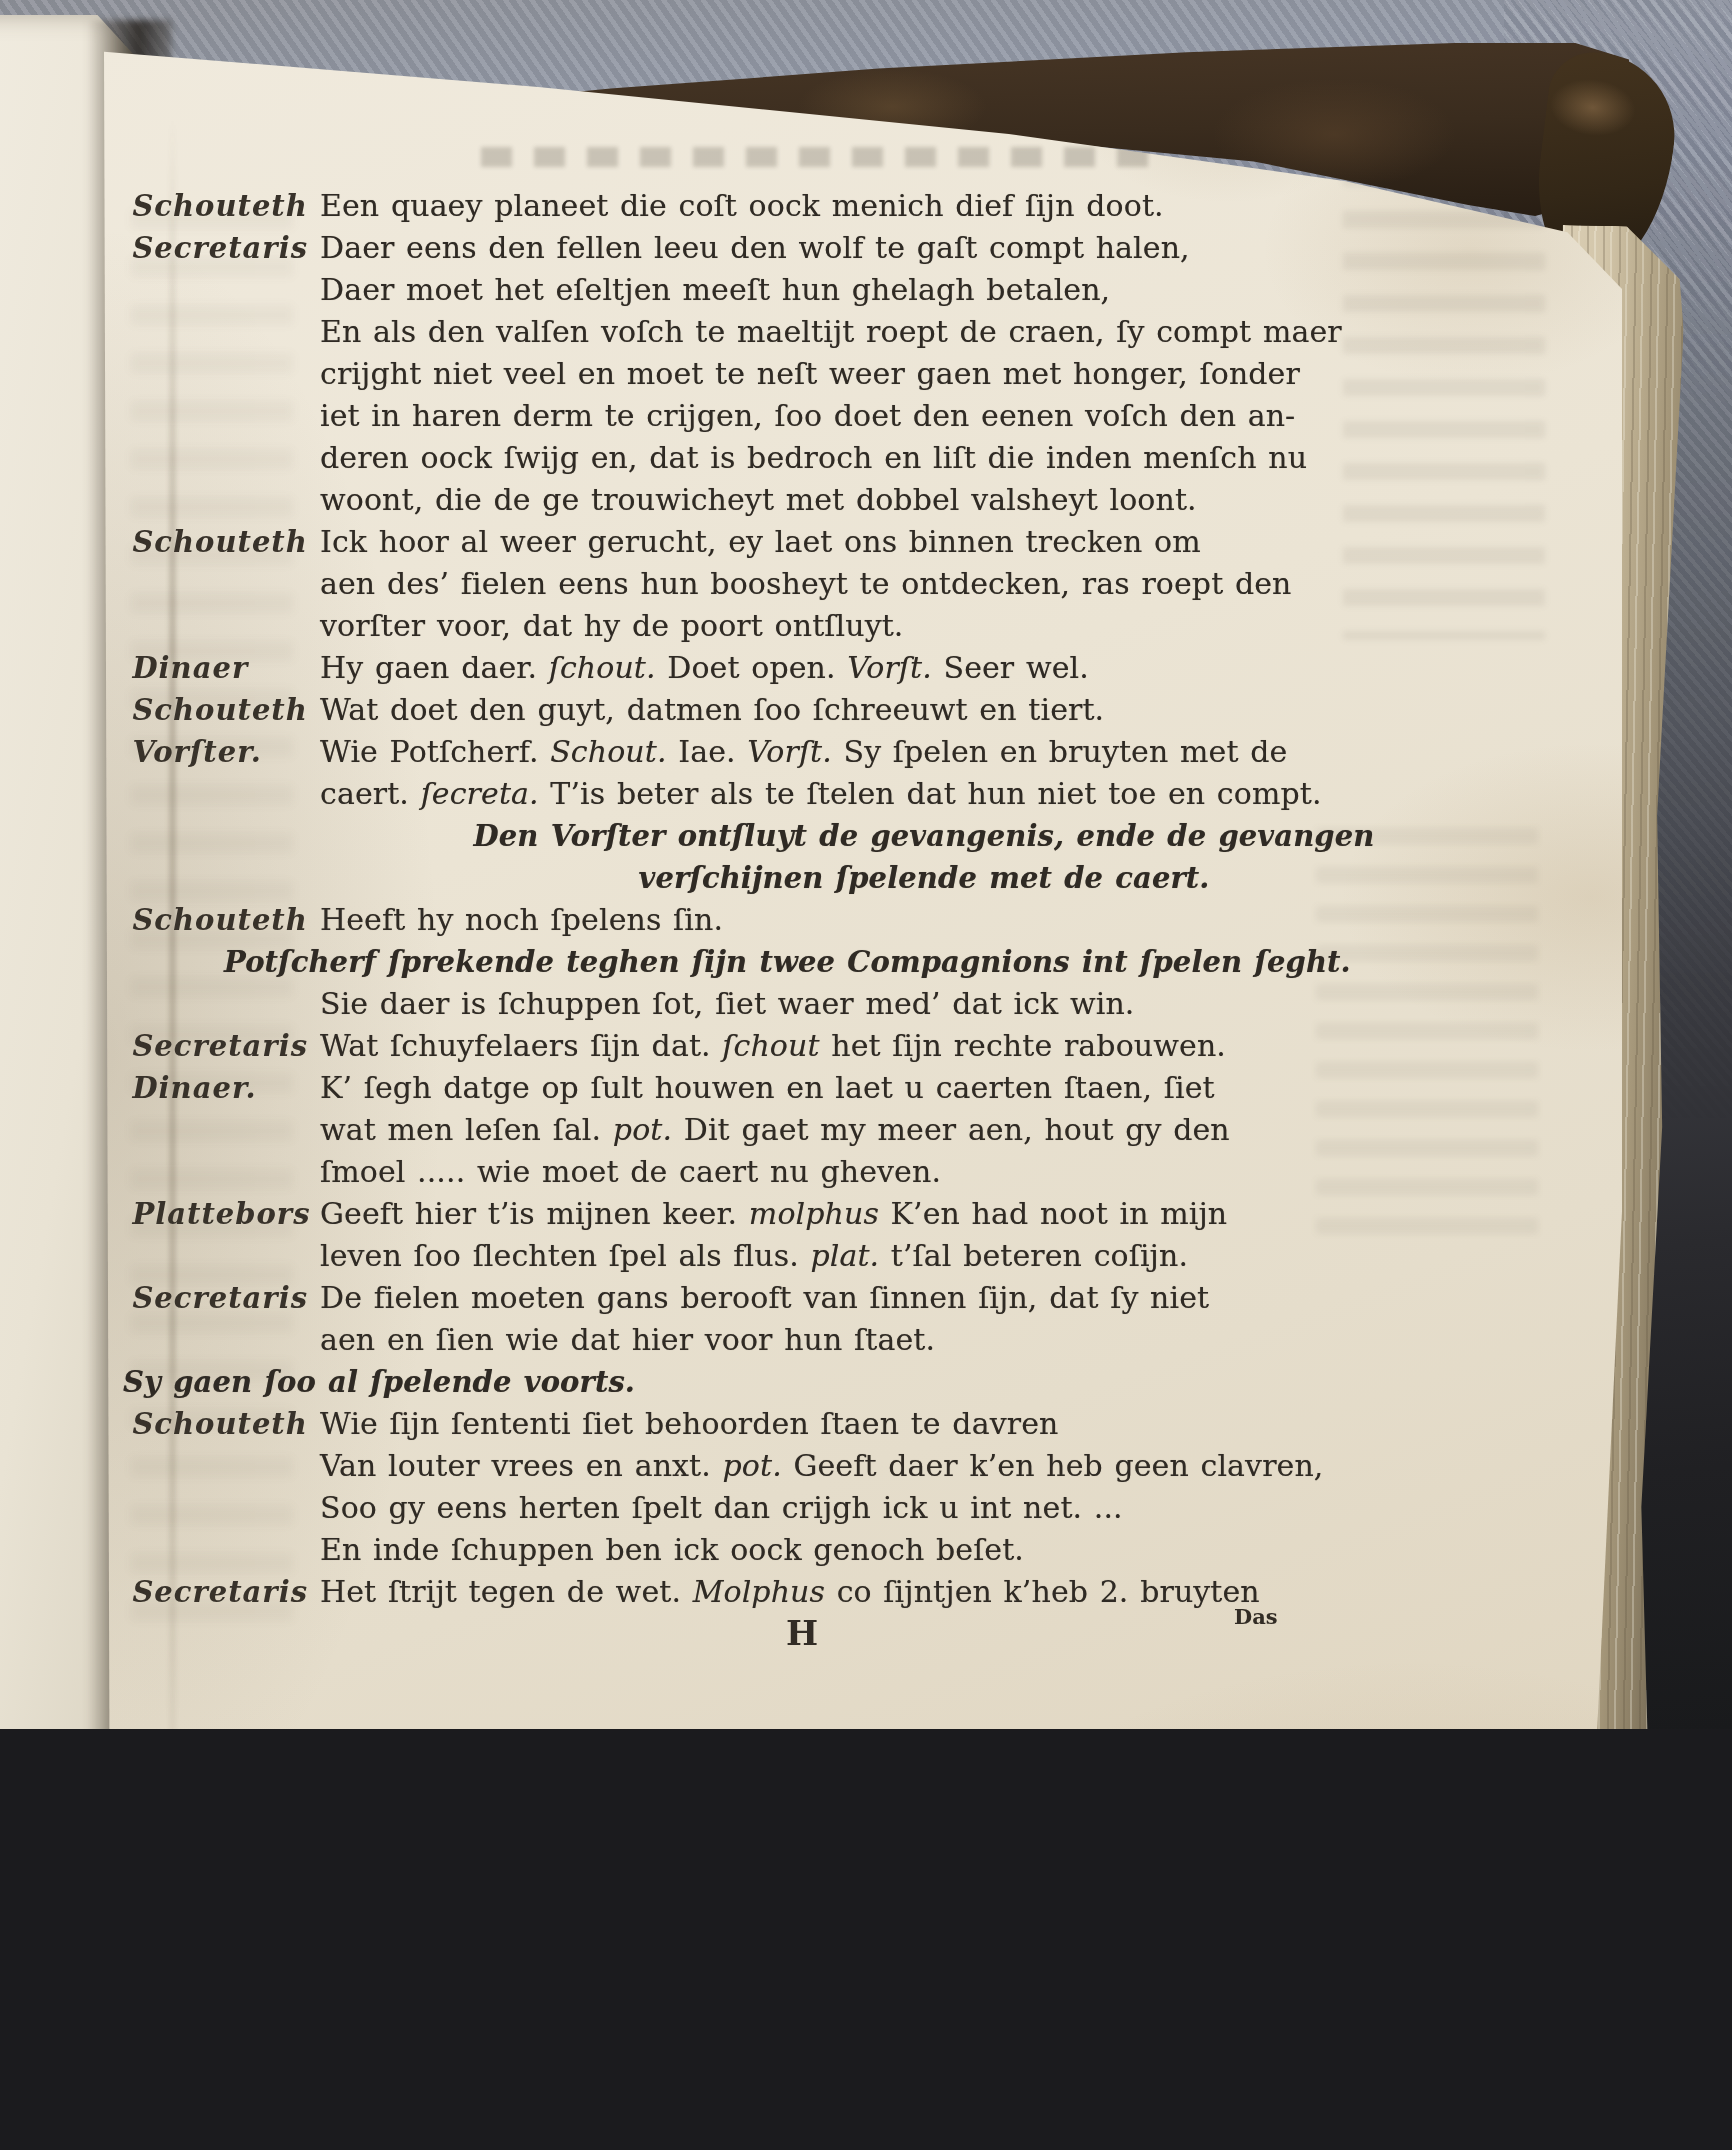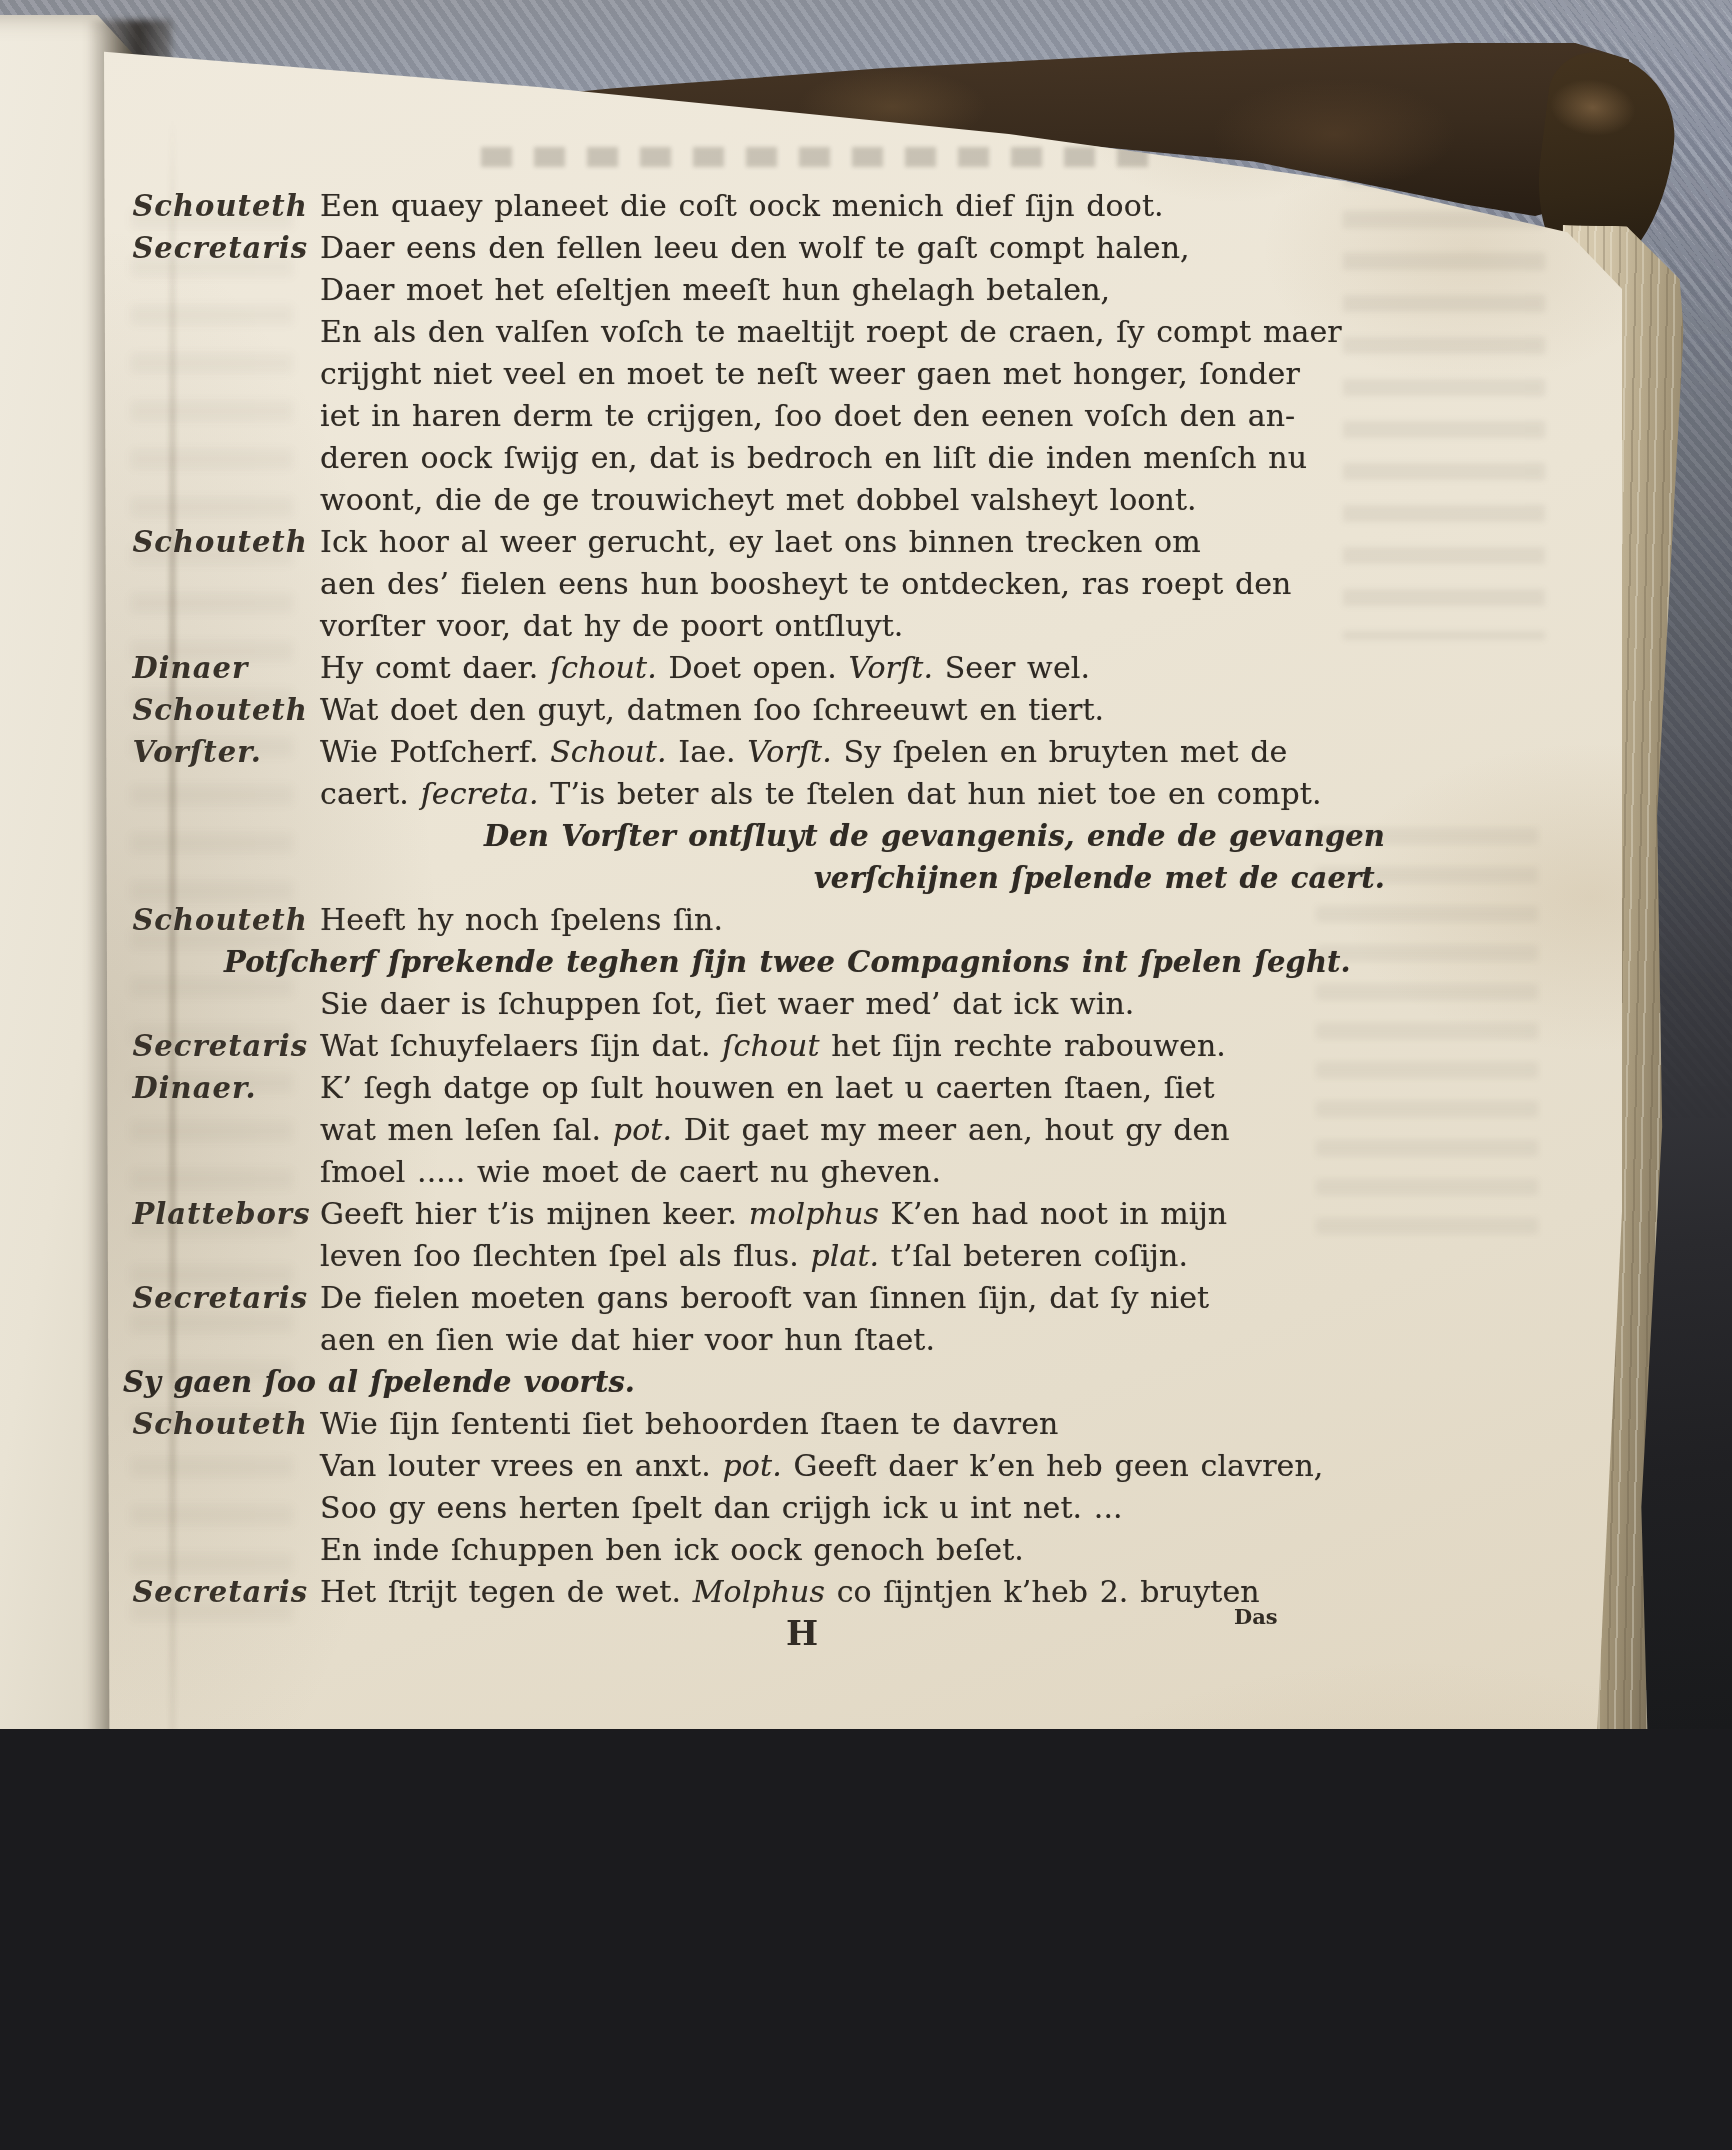--- a/index.html
+++ b/index.html
@@ -64,21 +64,21 @@
     background:repeating-linear-gradient(180deg,rgba(100,92,76,.10) 0 20px,transparent 20px 48px);}
   .sm-crease{left:65px;top:81px;width:6.7px;height:1750px;opacity:.5;filter:blur(2px);
     background:linear-gradient(180deg,transparent,rgba(90,78,58,.5) 30%,rgba(90,78,58,.4) 70%,transparent);}
   .text-block{position:relative;color:var(--ink,#2f2a24);}
   .row{display:flex;height:42px;align-items:baseline;}
   .speaker{flex:none;width:197px;padding-left:9.4px;box-sizing:border-box;
     font-style:italic;font-weight:600;font-size:29px;letter-spacing:1px;color:#38322a;white-space:nowrap;}
   .text{font-size:30px;line-height:42px;letter-spacing:0.1px;word-spacing:2px;white-space:nowrap;
     text-shadow:0 0 0.7px rgba(40,34,26,.4);}
   .it{font-style:italic;}
-  .t-stage-center .text{margin-left:143px;width:922px;text-align:right;
+  .t-stage-center .text{margin-left:143px;width:922px;text-align:center;
     font-style:italic;font-weight:600;font-size:29px;}
   .t-stage-left .text{margin-left:101px;font-style:italic;font-weight:600;font-size:29px;}
   .t-stage-right .text{width:1171px;text-align:left;font-style:italic;font-weight:600;font-size:29px;}
   .sig-row{position:relative;height:54px;}
   .sig{position:absolute;left:663px;top:0;font-weight:700;font-size:34px;color:#322c25;}
   .catch{position:absolute;left:1111px;top:-9.4px;font-weight:700;font-size:21px;color:#322c25;}
 </style>
 </head>
 <body>
 
@@ -139,21 +139,21 @@
           <div class="row t-dialogue">
     <span class="speaker"></span>
     <span class="text"><span>aen des’ fielen eens hun boosheyt te ontdecken, ras roept den</span></span>
   </div>
           <div class="row t-dialogue">
     <span class="speaker"></span>
     <span class="text"><span>vorſter voor, dat hy de poort ontſluyt.</span></span>
   </div>
           <div class="row t-dialogue">
     <span class="speaker">Dinaer</span>
-    <span class="text"><span>Hy comt daer. </span><span class="it">ſchout.</span><span> Doet open. </span><span class="it">Vorſt.</span><span> Seer wel.</span></span>
+    <span class="text"><span>Hy gaen daer. </span><span class="it">ſchout.</span><span> Doet open. </span><span class="it">Vorſt.</span><span> Seer wel.</span></span>
   </div>
           <div class="row t-dialogue">
     <span class="speaker">Schouteth</span>
     <span class="text"><span>Wat doet den guyt, datmen ſoo ſchreeuwt en tiert.</span></span>
   </div>
           <div class="row t-dialogue">
     <span class="speaker">Vorſter.</span>
     <span class="text"><span>Wie Potſcherf. </span><span class="it">Schout.</span><span> Iae. </span><span class="it">Vorſt.</span><span> Sy ſpelen en bruyten met de</span></span>
   </div>
           <div class="row t-dialogue">

